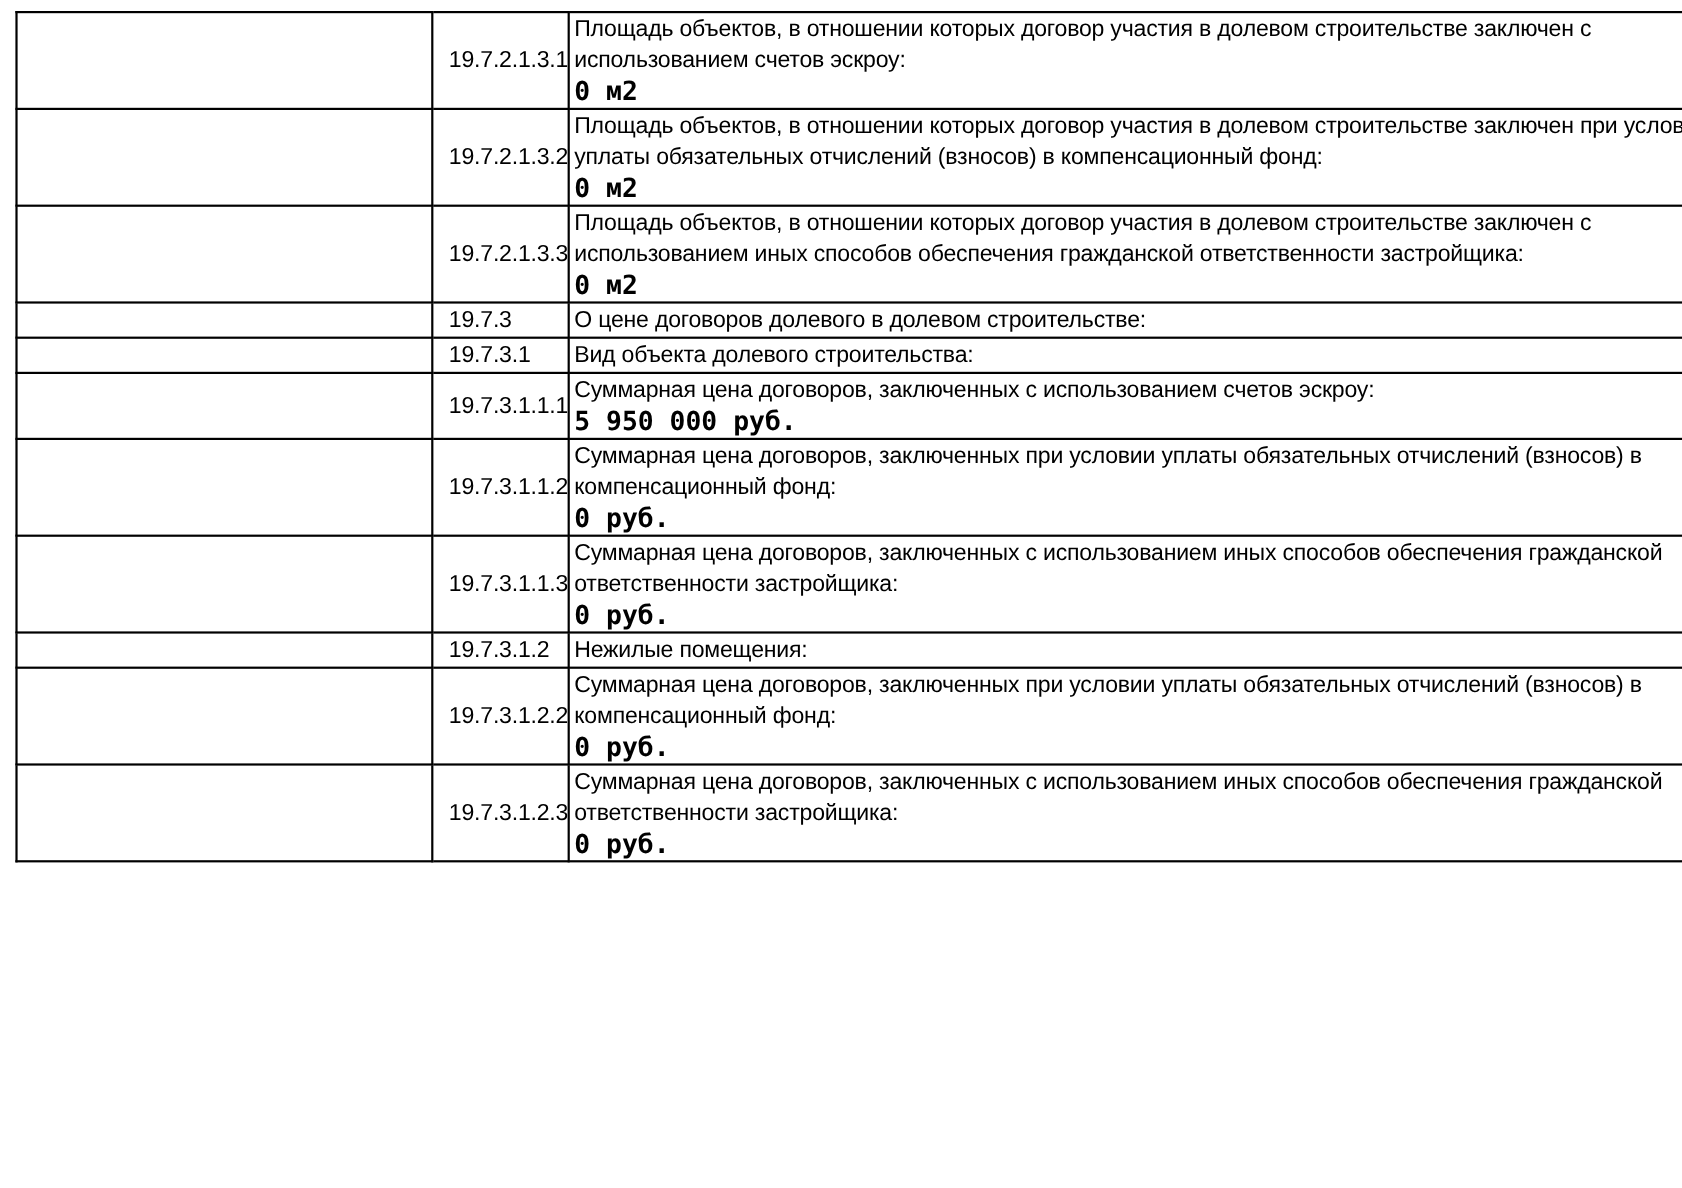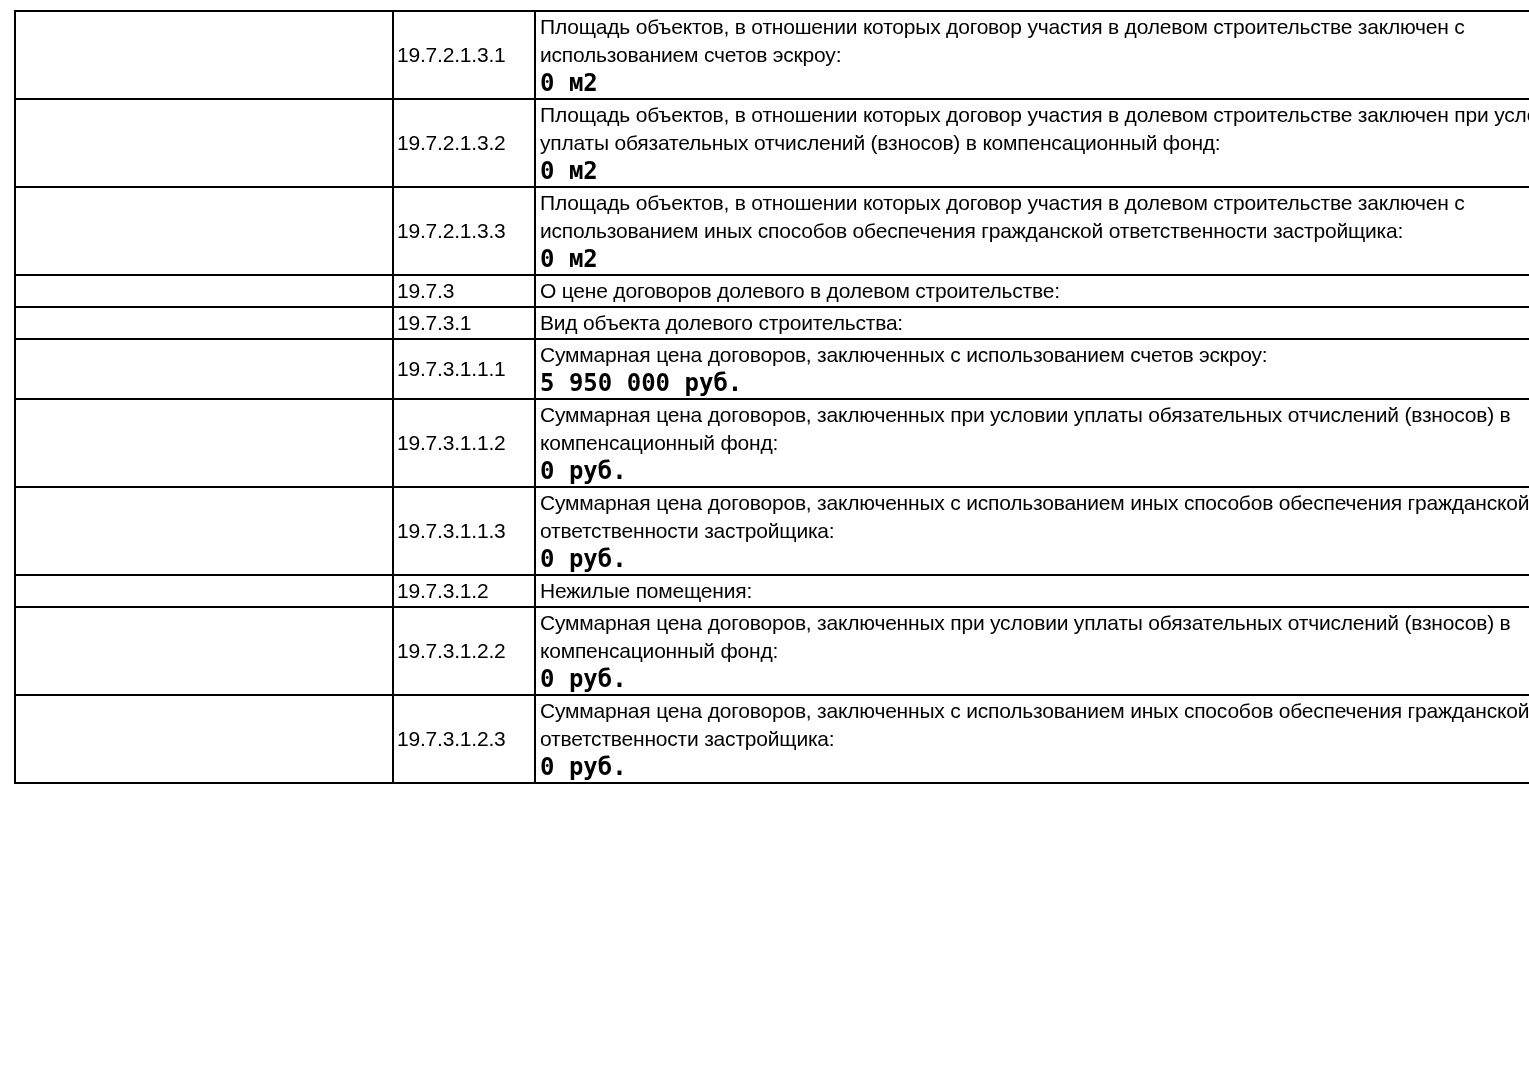--- a/index.html
+++ b/index.html
@@ -28,22 +28,22 @@
   table.decl td {
     border: 2px solid #000000;
     font-size: 21px;
     line-height: 28px;
     letter-spacing: -0.2px;
     vertical-align: middle;
     overflow: hidden;
   }
   td.c-empty { width: 378px; }
   td.c-code  {
-    width: 142px;
-    padding: 1px 1px 1px 3px;
+    width: 124px;
+    padding: 1px 1px 1px 14px;
     vertical-align: middle;
     white-space: nowrap;
   }
   td.c-desc  {
     width: 1094px;
     padding: 1px 4px 1px 4px;
     vertical-align: middle;
   }
   .cell-label { display: block; }
   .cell-value {

